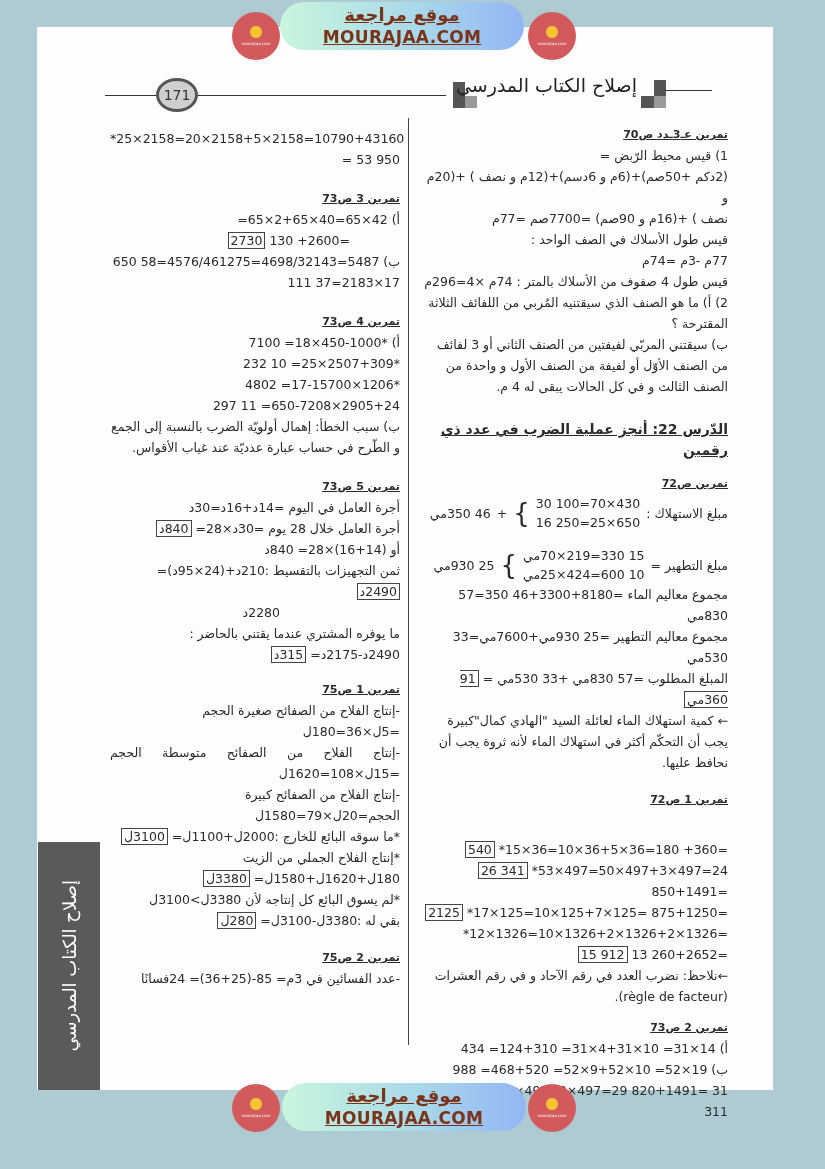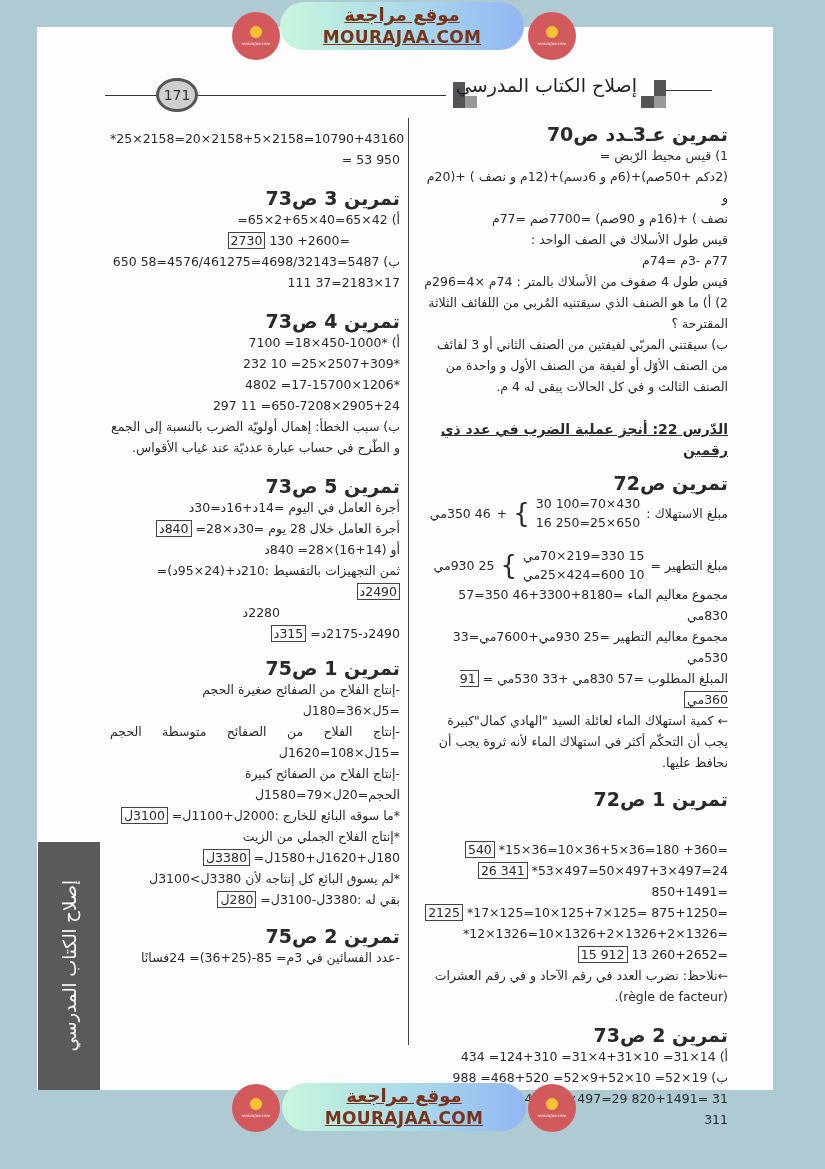--- a/index.html
+++ b/index.html
@@ -37,21 +37,21 @@
   }
   .title {
     position:absolute; right:188px; top:74px; font-size:19px; direction:rtl; color:#222;
   }
   .sq { position:absolute; background:#555; }
   .sq.l { background:#999; }
   .divider { position:absolute; left:408px; top:118px; width:1px; height:927px; background:#444; }
   .col {
     position:absolute; direction:rtl; text-align:right; font-size:12.5px; line-height:21px;
   }
-  .col .h { font-weight:bold; margin-top:12px; font-size:19px; }
+  .col .h { font-weight:bold; text-decoration:underline; margin-top:12px; font-size:11px; }
   .col .ltr { direction:ltr; text-align:right; unicode-bidi:plaintext; }
   .box { border:1px solid #444; padding:0 2px; }
   .lesson { font-weight:bold; text-decoration:underline; font-size:14px; margin:22px 0 10px; }
   .side-tab {
     position:absolute; left:38px; top:842px; width:62px; height:248px; background:#5a5a5a;
     display:flex; align-items:center; justify-content:center;
   }
   .side-tab span {
     writing-mode:vertical-rl; transform:rotate(180deg); color:#fff; font-size:18px; direction:rtl;
   }
@@ -145,21 +145,21 @@
     <span>*17×125=10×125+7×125= 875+1250= </span>
   </div>
   <div style="direction:ltr;text-align:right;">*12×1326=10×1326+2×1326+2×1326=</div>
   <div style="direction:ltr;text-align:right;">
     <span class="box">15 912</span>
     <span>13 260+2652= </span>
   </div>
   <div>←نلاحظ: نضرب العدد في رقم الآحاد و في رقم العشرات</div>
   <div>(règle de facteur).</div>
 
-  <div class="h" style="margin-top:18px;">تمرين 2 ص73</div>
+  <div class="h" style="margin-top:10px;">تمرين 2 ص73</div>
   <div>أ) 14×31= 10×31+4×31= 310+124= 434</div>
   <div>ب) 19×52= 10×52+9×52= 520+468= 988</div>
   <div style="direction:ltr;text-align:right;">*63×497=60×497+3×497=29 820+1491= 31 311</div>
 </div>
 
 <div class="col" style="left:110px;top:128px;width:290px;">
   <div style="direction:ltr;text-align:left;">*25×2158=20×2158+5×2158=10790+43160</div>
   <div style="direction:ltr;text-align:right;">= 53 950</div>
 
   <div class="h" style="margin-top:18px;">تمرين 3 ص73</div>
@@ -184,20 +184,21 @@
     <span>أجرة العامل خلال 28 يوم =30د×28=</span>
     <span class="box">840د</span>
   </div>
   <div>أو (14+16)×28= 840د</div>
 
   <div>
     <span>ثمن التجهيزات بالتقسيط :210د+(24×95د)=</span>
     <span class="box">2490د</span>
   </div>
   <div style="padding-right:120px;">2280د</div>
+  <div>ما يوفره المشتري عندما يقتني بالحاضر :</div>
   <div>
     <span>2490د-2175د=</span>
     <span class="box">315د</span>
   </div>
 
   <div class="h" style="margin-top:14px;">تمرين 1 ص75</div>
   <div>-إنتاج الفلاح من الصفائح صغيرة الحجم =5ل×36=180ل</div>
   <div style="text-align:justify;">-إنتاج الفلاح من الصفائح متوسطة الحجم =15ل×108=1620ل</div>
   <div>-إنتاج الفلاح من الصفائح كبيرة الحجم=20ل×79=1580ل</div>
   <div>

